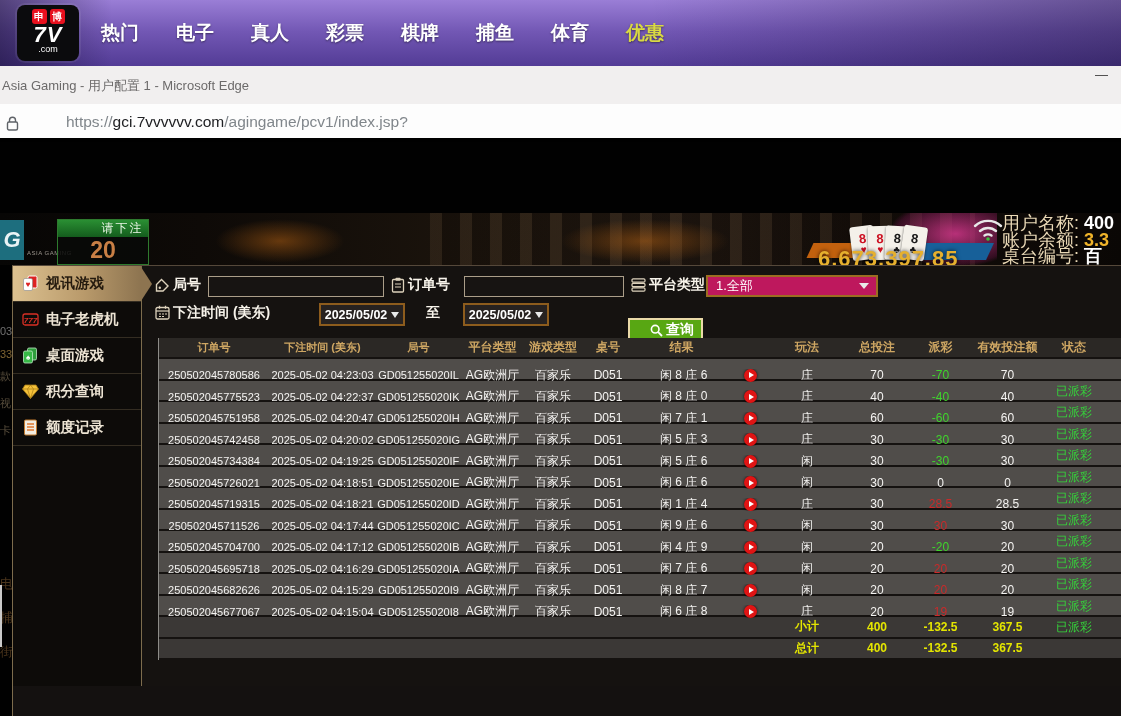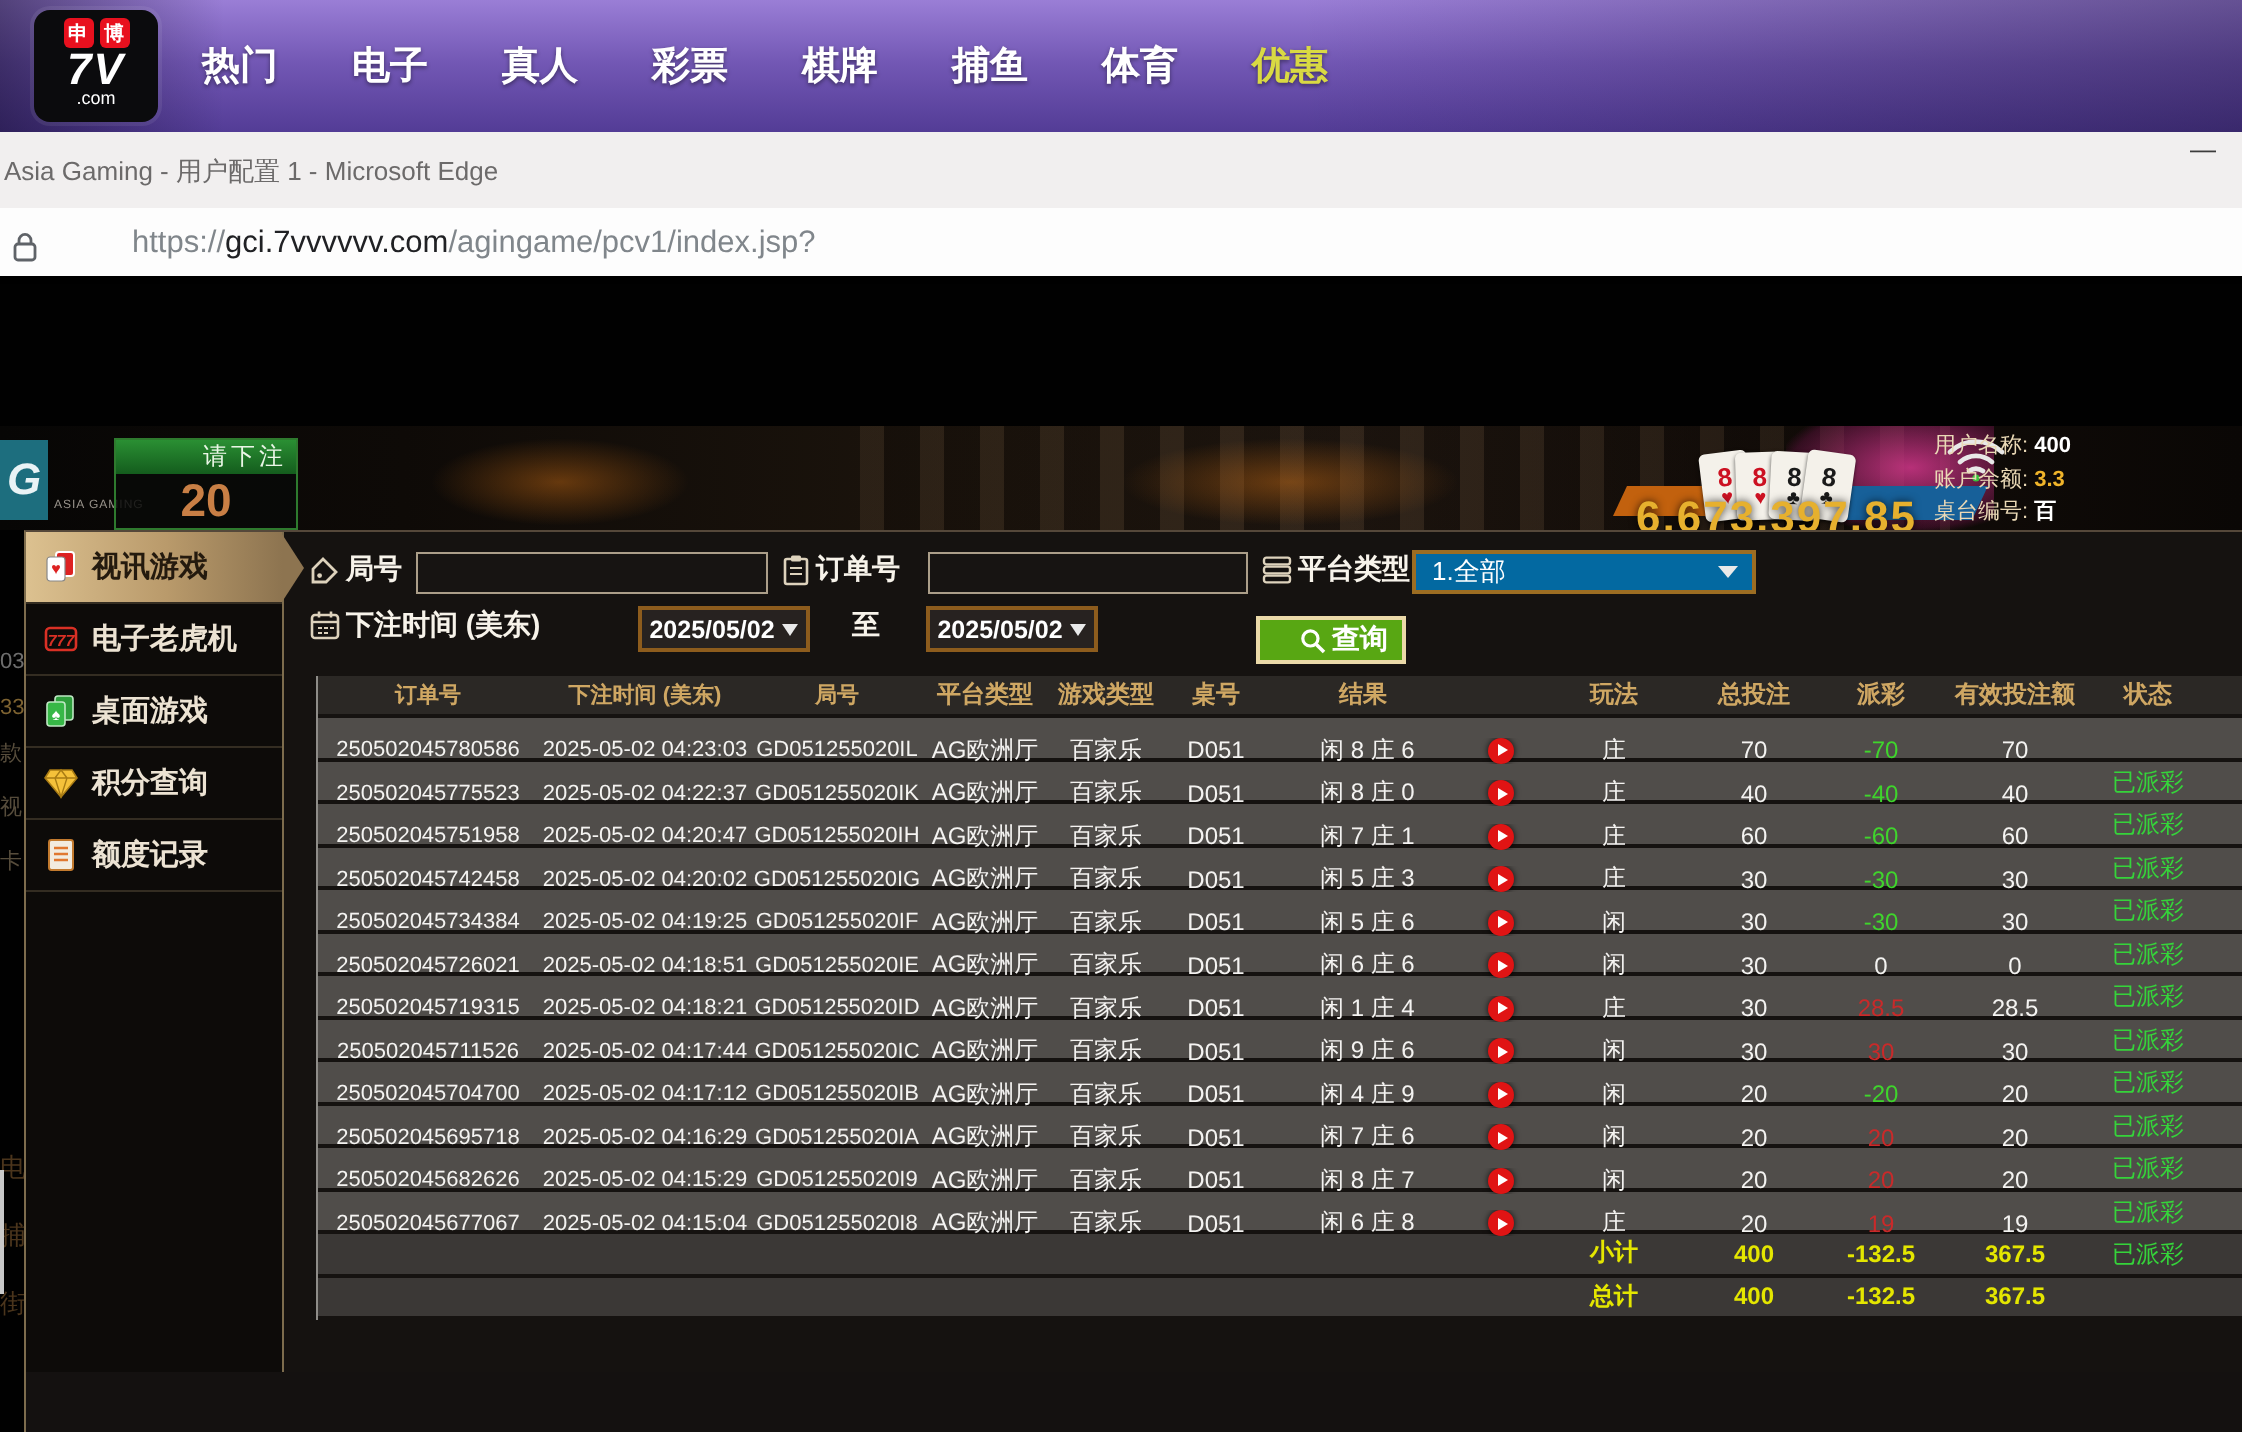--- a/index.html
+++ b/index.html
@@ -56,21 +56,21 @@
     font-weight:bold;line-height:1;}
   .card .v{font-size:13px}.card .s{font-size:10px}
   .card.red{color:#cc1122}.card.black{color:#1a1a1a}
   .cards .card:nth-child(1){transform:rotate(-7deg)}
   .cards .card:nth-child(2){transform:rotate(-2deg)}
   .cards .card:nth-child(3){transform:rotate(3deg)}
   .cards .card:nth-child(4){transform:rotate(8deg)}
   .jackpot{position:absolute;left:818px;top:33px;color:#e6b02e;font-size:22px;font-weight:bold;letter-spacing:1px;
     z-index:3;text-shadow:0 0 4px rgba(0,0,0,.8);}
   .wifi{position:absolute;left:971px;top:2px;}
-  .strip-info{position:absolute;left:967px;top:2px;font-size:11px;line-height:16.5px;white-space:nowrap;}
+  .strip-info{position:absolute;left:1002px;top:2px;font-size:18px;line-height:16.5px;white-space:nowrap;}
   .strip-info .lbl{color:#ead9b6;}
   .strip-info .val{color:#fff;font-weight:bold;}
   .strip-info .val.gold{color:#f0b42a;}
   
   .frag-col{position:absolute;left:0;top:265px;width:12px;height:451px;overflow:hidden;z-index:4;}
   .frag{position:absolute;left:0;white-space:nowrap;}
   .artifact-line{position:absolute;left:0;top:585px;width:2px;height:62px;background:#c9c9c9;z-index:6;}
   
   #modal{position:absolute;left:12px;top:265px;width:1109px;height:451px;background:#141110;
     border-left:1px solid #7d6c4d;border-top:1px solid #55483a;z-index:5;}
@@ -83,21 +83,21 @@
   .sidebar-item.active{background:linear-gradient(90deg,#dcc190 0%,#b99a6b 55%,#8d7450 100%);color:#241a0e;}
   .sidebar-item.active::after{content:"";position:absolute;right:-11px;top:50%;transform:translateY(-50%);
     border-left:11px solid #8d7450;border-top:17px solid transparent;border-bottom:17px solid transparent;z-index:3;}
   .sb-icon{width:17px;height:17px;display:inline-flex;align-items:center;justify-content:center;flex:0 0 17px;}
   .main{flex:1;position:relative;background:#151210;overflow:hidden;}
   
   .f-label{position:absolute;color:#f7f3ea;font-size:14px;font-weight:bold;white-space:nowrap;}
   .f-icon{position:absolute;}
   .f-input{position:absolute;background:#171412;border:1px solid #ab9e89;height:19px;color:#eee;font-size:12px;
     padding:0 5px;outline:none;}
-  .dropdown{position:absolute;background:#0369a1;border:2px solid #9c6d22;height:18px;color:#fff;font-size:13px;
+  .dropdown{position:absolute;background:#be185d;border:2px solid #9c6d22;height:18px;color:#fff;font-size:13px;
     display:flex;align-items:flex-start;padding-left:8px;cursor:pointer;}
   .dropdown .arr{position:absolute;right:7px;top:6px;width:0;height:0;border-top:6px solid #e9e9e9;
     border-left:5px solid transparent;border-right:5px solid transparent;}
   .datebox{position:absolute;background:#272220;border:2px solid #8d5c1d;height:19px;color:#fff;font-size:12.5px;
     font-weight:bold;display:flex;align-items:center;justify-content:center;gap:4px;cursor:pointer;}
   .datebox .arr{width:0;height:0;border-top:6px solid #e9e9e9;border-left:4px solid transparent;border-right:4px solid transparent;}
   .search-btn{position:absolute;background:#58a713;border:2px solid #ead9a8;height:20px;color:#fff;font-size:14px;
     font-weight:bold;display:flex;align-items:center;gap:3px;padding:0 7px;cursor:pointer;}
   
   .tbl{position:absolute;left:16px;top:72px;width:1030px;border-left:1px solid #8e8c88;}
@@ -314,21 +314,21 @@
       <div class="f-label" style="left:31px;top:38px;">下注时间 (美东)</div>
       <div class="datebox" style="left:177px;top:37px;width:82px;">
         <span>2025/05/02</span>
         <span class="arr"></span>
       </div>
       <div class="f-label" style="left:284px;top:38px;">至</div>
       <div class="datebox" style="left:321px;top:37px;width:82px;">
         <span>2025/05/02</span>
         <span class="arr"></span>
       </div>
-      <div class="search-btn" style="left:486px;top:42px;padding-left:20px;">
+      <div class="search-btn" style="left:486px;top:52px;padding-left:20px;">
         <svg width="13" height="13" viewBox="0 0 13 13">
             <circle cx="5.2" cy="5.2" r="3.8" fill="none" stroke="#fff" stroke-width="1.6"></circle>
             <path d="M8.2 8.2 L12 12" stroke="#fff" stroke-width="1.8"></path>
           </svg>
         <span>查询</span>
       </div>
 
       <div class="tbl">
           <div class="trow thead">
             <div class="cell c1">订单号</div>

